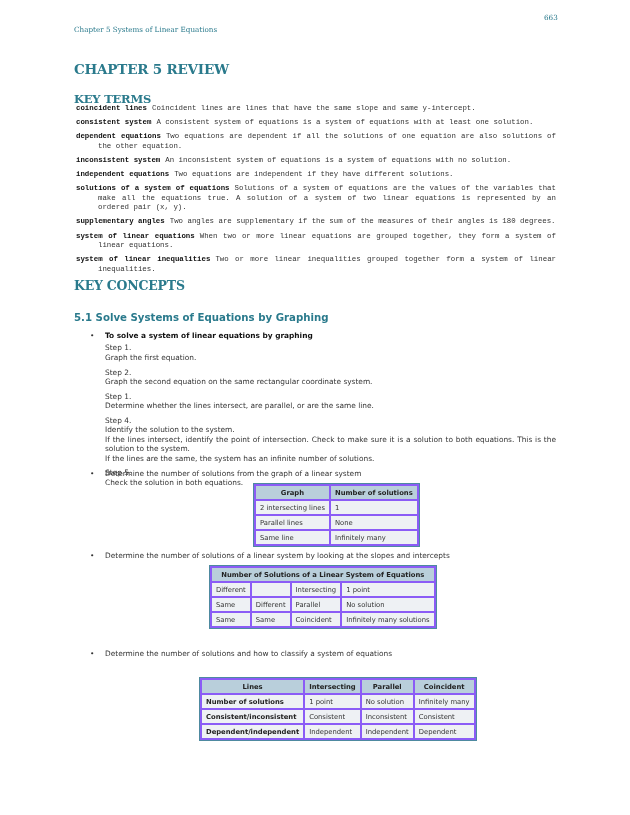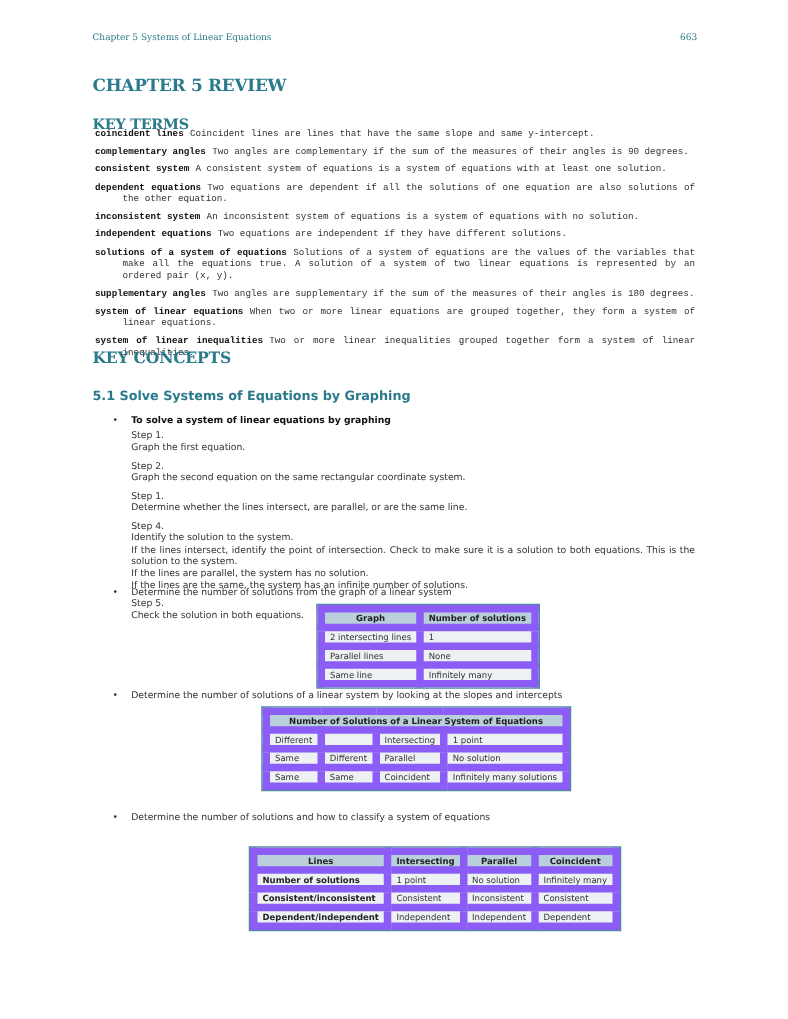--- a/index.html
+++ b/index.html
@@ -1,21 +1,21 @@
 <!DOCTYPE html>
 <html><head>
 <meta charset="utf-8">
 <style>
   * { box-sizing: border-box; margin: 0; padding: 0; }
   html, body { width: 630px; height: 815px; background: #ffffff; overflow: hidden; }
   body { position: relative; font-family: "DejaVu Sans", sans-serif; color: #222; }
   .page { position: absolute; left: 0; top: 0; width: 630px; height: 815px; }
 
   .running-head { position: absolute; top: 25px; left: 74px; font-family: "DejaVu Serif", serif; font-size: 7.2px; color: #2a7a8c; }
-  .page-num { position: absolute; top: 25px; left: 544px; font-family: "DejaVu Serif", serif; font-size: 7.2px; color: #2a7a8c; }
+  .page-num { position: absolute; top: 13px; left: 544px; font-family: "DejaVu Serif", serif; font-size: 7.2px; color: #2a7a8c; }
 
   .h1 { position: absolute; left: 74px; font-family: "DejaVu Serif", serif; font-weight: bold; color: #2a7a8c; letter-spacing: -0.2px; }
   .chapter-title { top: 61px; font-size: 13.5px; }
   .key-terms-title { top: 92px; font-size: 11.5px; }
   .key-concepts-title { top: 278px; font-size: 12.5px; }
   .section-title { position: absolute; left: 74px; top: 312px; font-family: "DejaVu Sans", sans-serif; font-weight: bold; font-size: 10.2px; color: #2a7a8c; }
 
   .terms { position: absolute; left: 74px; top: 104px; width: 482px; }
   .term { font-size: 7.4px; line-height: 9.4px; text-indent: -22px; padding-left: 24px; margin-bottom: 4.8px; text-align: justify; color: #333; font-family: Liberation Mono, monospace; }
   .term b { color: #111; font-weight: bold; }
@@ -24,40 +24,39 @@
   .concepts { position: absolute; left: 90px; top: 331px; width: 466px; font-size: 7.4px; color: #333; }
   .bullet-row { position: relative; padding-left: 15px; line-height: 9.4px; }
   .bullet { position: absolute; left: 0; top: 0; }
   .bullet-title { font-weight: bold; color: #111; }
   .step { display: flex; line-height: 9.4px; padding-left: 15px; margin-top: 5.4px; flex-direction: column; }
   .step-label { width: 31px; flex: none; }
   .step-body { flex: 1; text-align: justify; }
   .step-sub { display: block; text-align: justify; }
 
   table.tbl { position: absolute; border-collapse: collapse; font-size: 6.8px; color: #333; }
-  table.tbl th, table.tbl td { border: 6px solid #8b5cf6; padding: 0 4px; height: 15px; text-align: left; white-space: nowrap; }
+  table.tbl th, table.tbl td { border: 2px solid #8b5cf6; padding: 0 4px; height: 15px; text-align: left; white-space: nowrap; }
   table.tbl th { background: #b9cfdb; font-weight: bold; color: #222; text-align: center; }
   table.tbl td { background: #eef1f4; }
   table.tbl td.rowhead { font-weight: bold; color: #222; }
   table.tbl { outline: 1px solid #4e8aa0; }
 </style>
 </head>
 <body>
 
 <div class="page">
 
   <div class="running-head">Chapter 5 Systems of Linear Equations</div>
   <div class="page-num">663</div>
 
   <div class="h1 chapter-title">CHAPTER 5 REVIEW</div>
   <div class="h1 key-terms-title">KEY TERMS</div>
 
   <div class="terms">
     <p class="term"><b>coincident lines</b><span class="sp"></span><span>Coincident lines are lines that have the same slope and same y-intercept.</span></p>
-    <p class="term"><b>complementary angles</b><span class="sp"></span><span>Two angles are complementary if the sum of the measures of their angles is 90 degrees.</span></p>
     <p class="term"><b>consistent system</b><span class="sp"></span><span>A consistent system of equations is a system of equations with at least one solution.</span></p>
     <p class="term"><b>dependent equations</b><span class="sp"></span><span>Two equations are dependent if all the solutions of one equation are also solutions of the other equation.</span></p>
     <p class="term"><b>inconsistent system</b><span class="sp"></span><span>An inconsistent system of equations is a system of equations with no solution.</span></p>
     <p class="term"><b>independent equations</b><span class="sp"></span><span>Two equations are independent if they have different solutions.</span></p>
     <p class="term"><b>solutions of a system of equations</b><span class="sp"></span><span>Solutions of a system of equations are the values of the variables that make all the equations true. A solution of a system of two linear equations is represented by an ordered pair (x, y).</span></p>
     <p class="term"><b>supplementary angles</b><span class="sp"></span><span>Two angles are supplementary if the sum of the measures of their angles is 180 degrees.</span></p>
     <p class="term"><b>system of linear equations</b><span class="sp"></span><span>When two or more linear equations are grouped together, they form a system of linear equations.</span></p>
     <p class="term"><b>system of linear inequalities</b><span class="sp"></span><span>Two or more linear inequalities grouped together form a system of linear inequalities.</span></p>
   </div>
 
@@ -79,21 +78,20 @@
     </div>
     <div class="step">
       <span class="step-label">Step 1.</span>
       <span class="step-body">Determine whether the lines intersect, are parallel, or are the same line.</span>
     </div>
     <div class="step">
       <span class="step-label">Step 4.</span>
       <span class="step-body">
         <span class="step-sub">Identify the solution to the system.</span>
         <span class="step-sub" style="padding-left:0;">If the lines intersect, identify the point of intersection. Check to make sure it is a solution to both equations. This is the solution to the system.</span>
-        <span class="step-sub">If the lines are parallel, the system has no solution.</span>
         <span class="step-sub">If the lines are the same, the system has an infinite number of solutions.</span>
       </span>
     </div>
     <div class="step">
       <span class="step-label">Step 5.</span>
       <span class="step-body">Check the solution in both equations.</span>
     </div>
   </div>
 
   <style>

